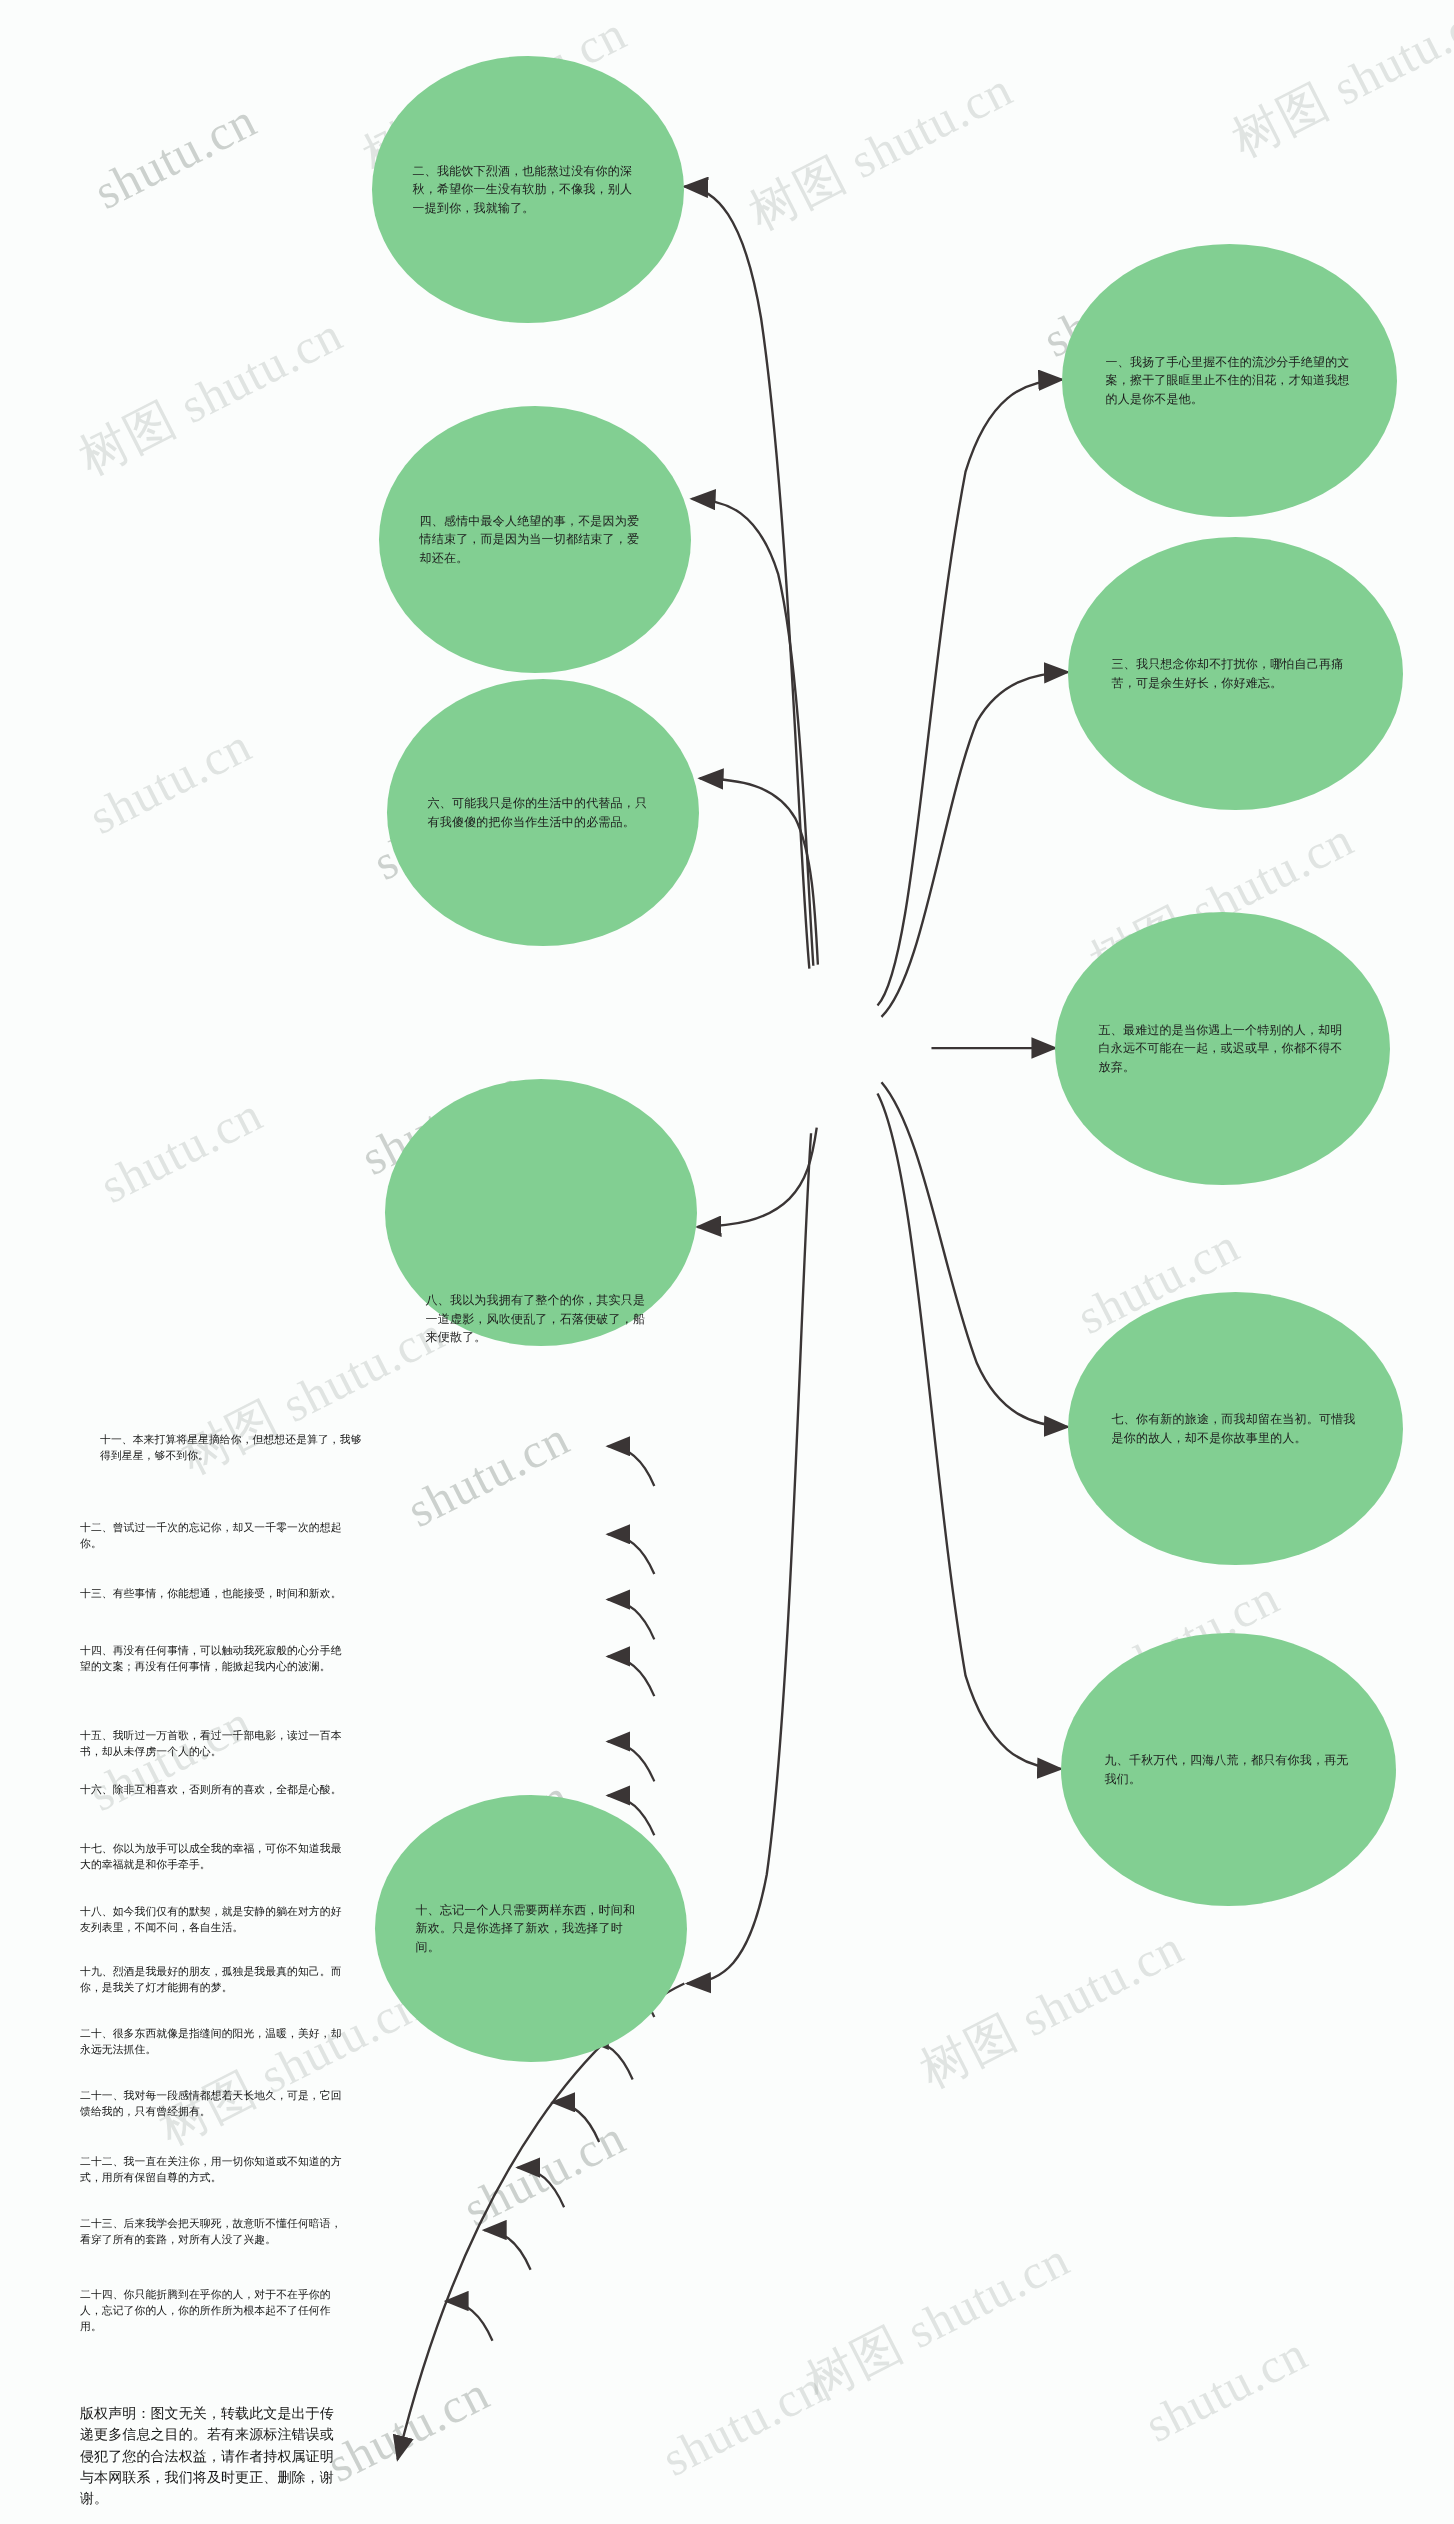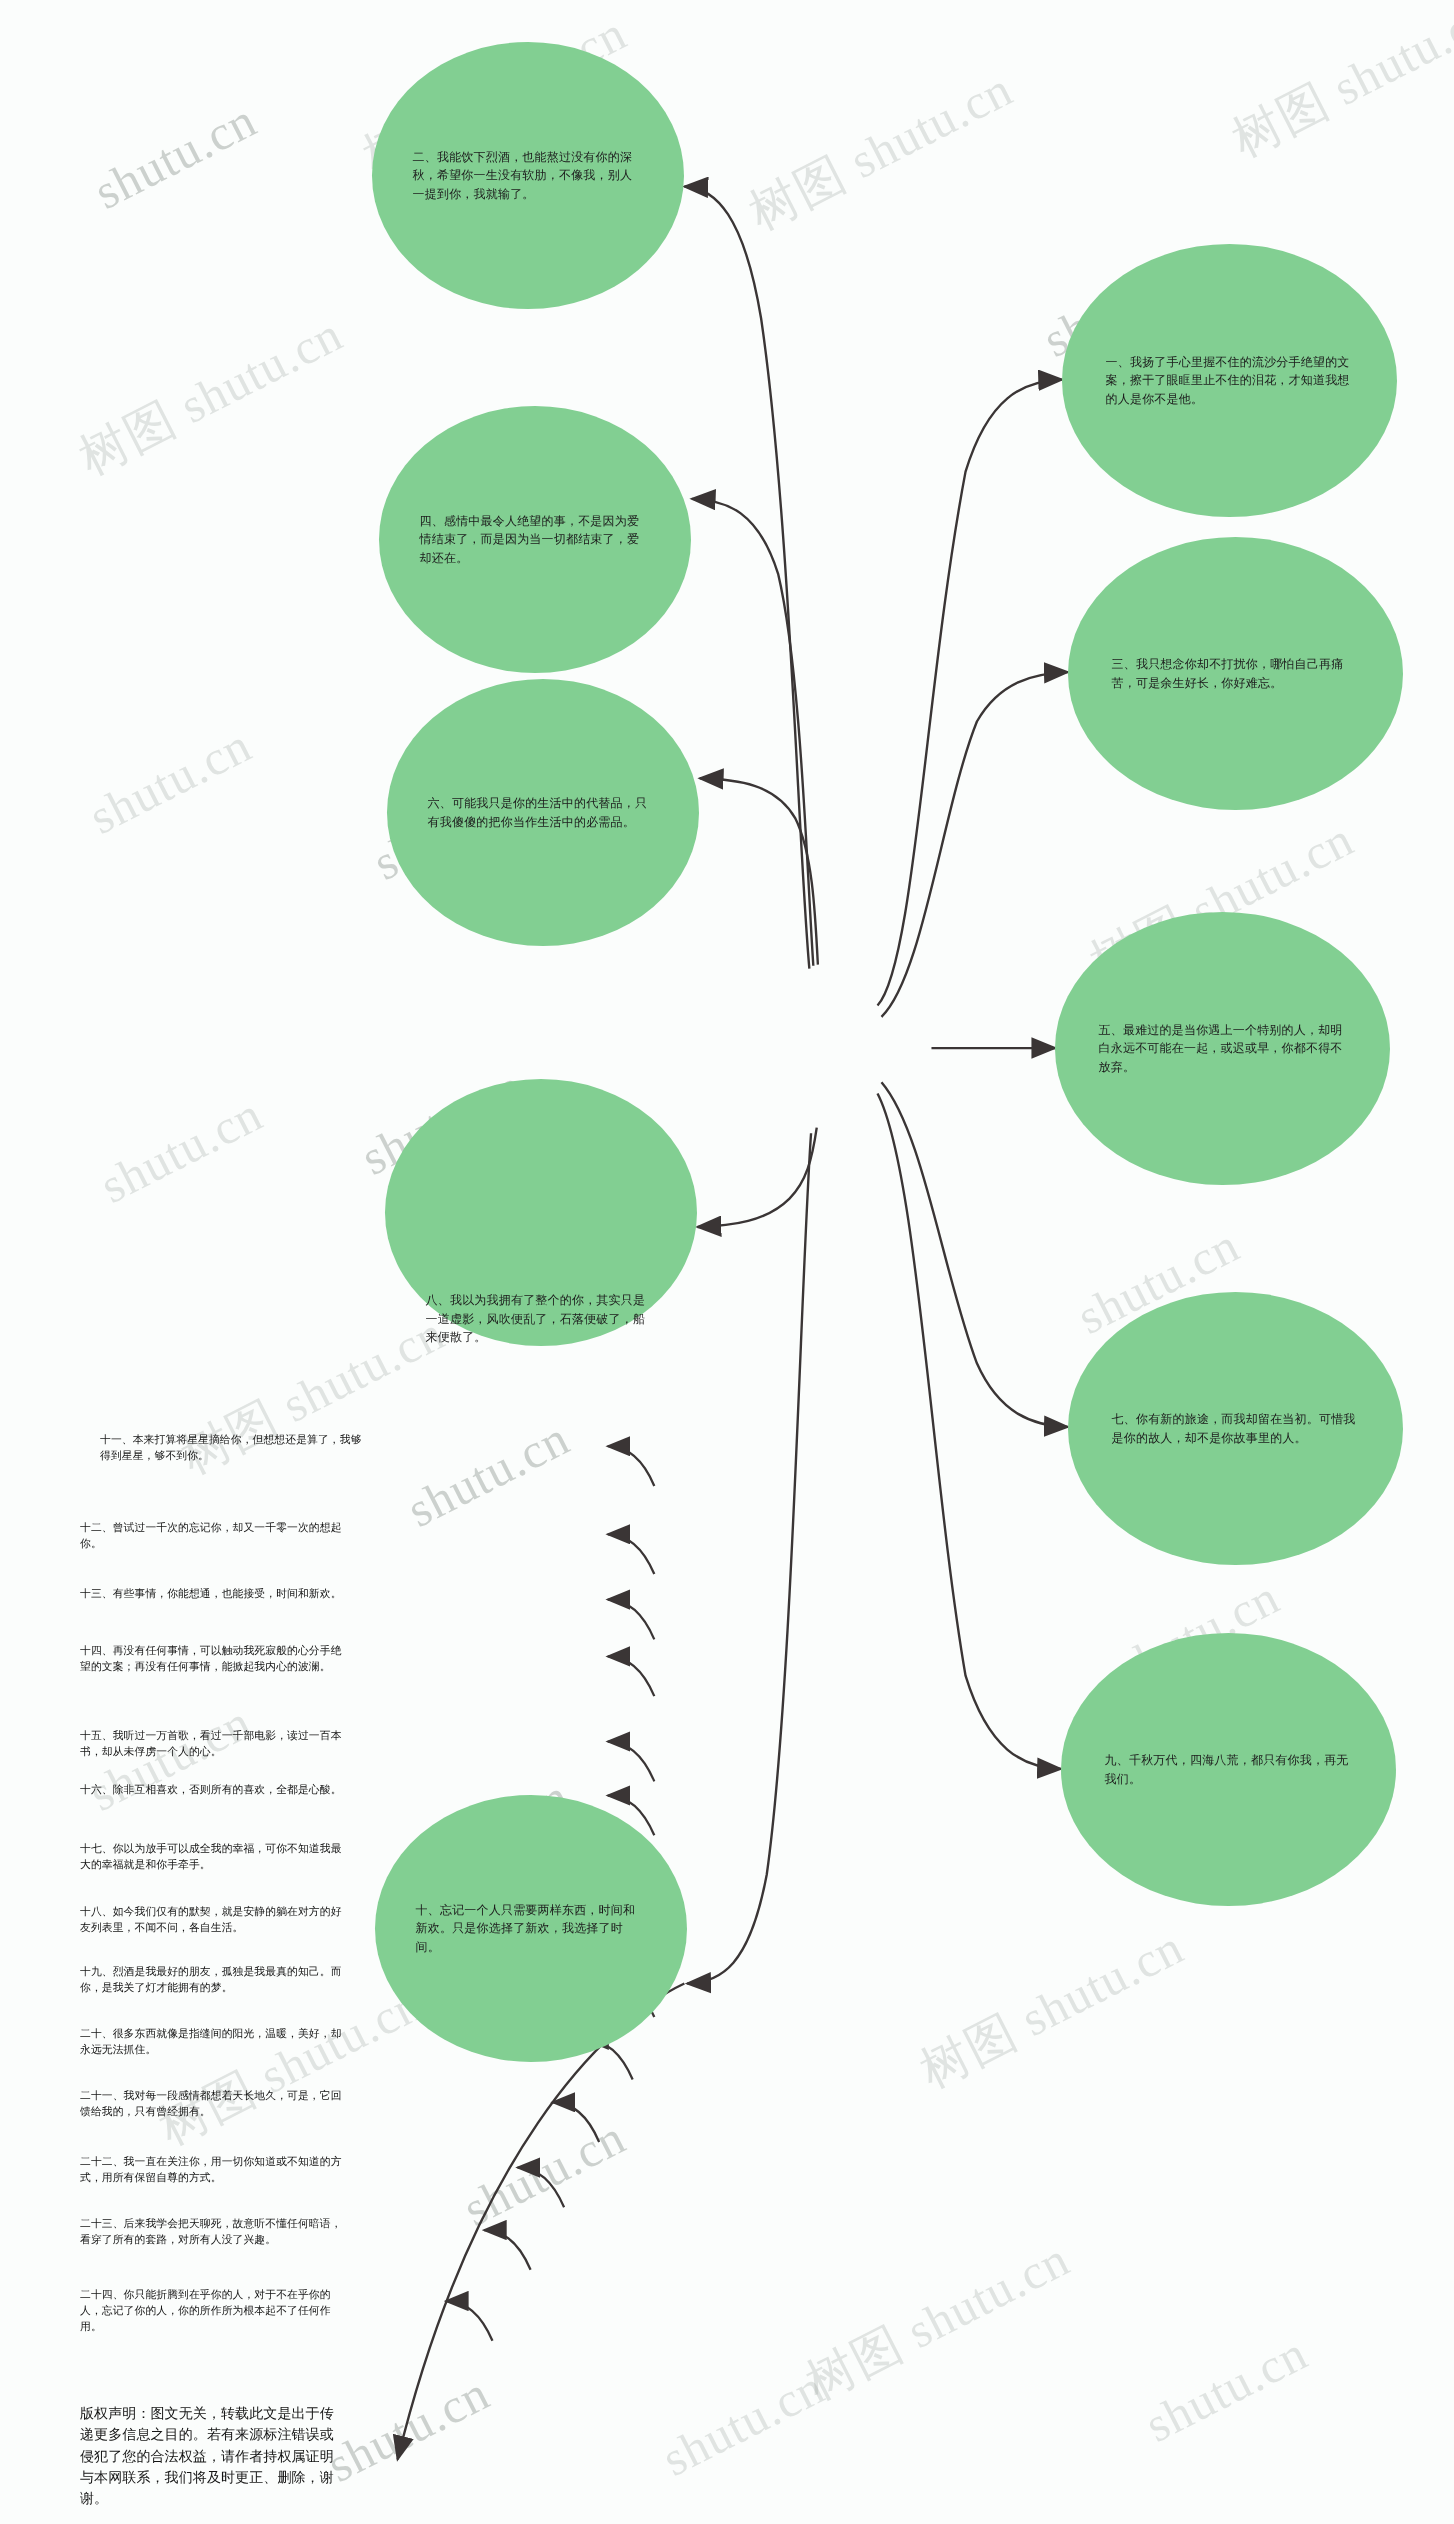--- a/index.html
+++ b/index.html
@@ -125,21 +125,21 @@
         <path d="M1113.9024390243903 3661 C1096.9024390243903 3621, 1071.9024390243903 3591, 1031.9024390243903 3591"></path>
         <path d="M1054.878048780488 3771 C1037.878048780488 3731, 1012.8780487804879 3701, 972.8780487804879 3701"></path>
         <path d="M993.1707317073171 3886 C976.1707317073171 3846, 951.1707317073171 3816, 911.1707317073171 3816"></path>
         <path d="M934.1463414634146 3996 C917.1463414634146 3956, 892.1463414634146 3926, 852.1463414634146 3926"></path>
         <path d="M867.0731707317073 4121 C850.0731707317073 4081, 825.0731707317073 4051, 785.0731707317073 4051"></path>
       </g>
   </svg>
 
 
   <div id="node-layer">
-      <div class="node ellipse-node" style="left: 372px; top: 42px; width: 312px; height: 267px; font-family: Liberation Serif, serif;">
+      <div class="node ellipse-node" style="left: 372px; top: 56px; width: 312px; height: 267px; font-family: Liberation Serif, serif;">
         <div class="txt">二、我能饮下烈酒，也能熬过没有你的深秋，希望你一生没有软肋，不像我，别人一提到你，我就输了。</div>
       </div>
       <div class="node ellipse-node" style="left: 379px; top: 406px; width: 312px; height: 267px;">
         <div class="txt">四、感情中最令人绝望的事，不是因为爱情结束了，而是因为当一切都结束了，爱却还在。</div>
       </div>
       <div class="node ellipse-node" style="left: 387px; top: 679px; width: 312px; height: 267px;">
         <div class="txt">六、可能我只是你的生活中的代替品，只有我傻傻的把你当作生活中的必需品。</div>
       </div>
       <div class="node ellipse-node" style="left: 385px; top: 1079px; width: 312px; height: 267px; align-items: flex-end;">
         <div class="txt">八、我以为我拥有了整个的你，其实只是一道虚影，风吹便乱了，石落便破了，船来便散了。</div>

